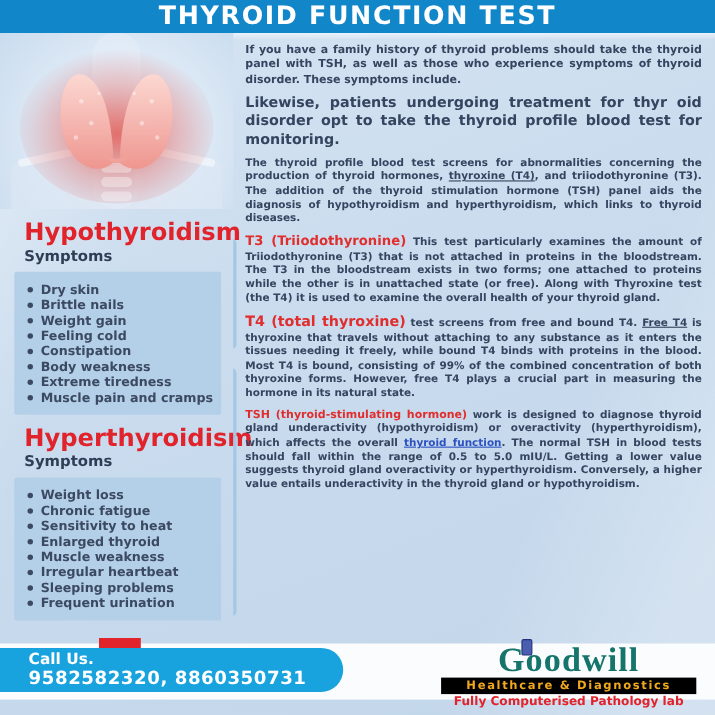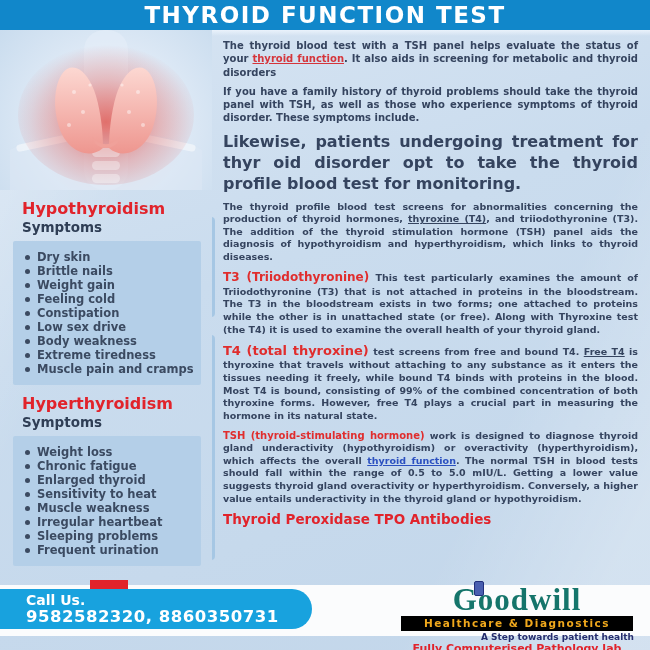--- a/index.html
+++ b/index.html
@@ -14,40 +14,40 @@
   .banner{position:absolute;left:0;top:0;width:650px;height:30px;background:#1187ca;
           display:flex;align-items:center;justify-content:center;}
   .banner h1{margin:0;color:#ffffff;font-size:23px;font-weight:800;letter-spacing:1.5px;}
   .banner-glow{position:absolute;left:0;top:30px;width:650px;height:6px;
           background:linear-gradient(180deg,#eaf2fb,rgba(234,242,251,0));}
   
   .left{position:absolute;left:0;top:30px;width:212px;height:556px;}
   .anatomy{position:relative;width:212px;height:160px;
           background:radial-gradient(circle at 52% 58%,#f3d9dd 0%,#dce8f5 55%,#c9dcee 100%);}
   .anatomy svg{display:block;}
-  .red-head{margin:9px 0 0 22px;color:#e1232b;font-size:16px;font-weight:800;}
+  .red-head{margin:9px 0 0 22px;color:#e1232b;font-size:22px;font-weight:800;text-align:center;}
   .sub-head{margin:1px 0 6px 22px;color:#2f3e55;font-size:13.5px;font-weight:800;}
   ul.symptoms{list-style:none;margin:0 0 0 13px;padding:9px 6px 9px 10px;width:172px;
           background:#b4cfe8;border-radius:2px;}
   ul.symptoms li{display:flex;align-items:baseline;color:#3b4a61;font-size:11.5px;
           font-weight:800;line-height:14px;}
   ul.symptoms .b{width:5px;height:5px;border-radius:50%;background:#3b4a61;
           flex:0 0 5px;margin:0 7px 0 2px;align-self:center;}
   
   .right{position:absolute;left:212px;top:30px;width:438px;height:556px;
          padding:9px 12px 0 11px;box-sizing:border-box;overflow:hidden;}
   .strip{position:absolute;width:9px;border-radius:4px;background:#a6c7e4;}
   .s1{left:-6px;top:187px;height:100px;}
   .s2{left:-6px;top:305px;height:225px;}
   .right p{margin:0 0 6px 0;color:#35445f;font-size:9.5px;font-weight:700;
            line-height:1.33;text-align:justify;}
   p.intro{font-size:10px;}
   .red-lines{margin:4px 0 7px 2px;}
   .red-lines div{color:#c43a40;font-size:12px;font-weight:800;line-height:1.22;}
-  p.likewise{font-size:16px;margin-bottom:6px;}
+  p.likewise{font-size:13px;margin-bottom:6px;}
   .h-t3{color:#e02d2d;font-size:12px;font-weight:800;}
   .h-t4{color:#e02d2d;font-size:13px;font-weight:800;}
   .h-tsh{color:#e02d2d;font-size:10px;font-weight:800;}
   .tpo-head{margin:2px 0 3px 0;color:#e1232b;font-size:13.5px;font-weight:800;}
   .rlink{color:#d5353b;text-decoration:underline;cursor:pointer;}
   .dlink{color:#35445f;text-decoration:underline;cursor:pointer;}
   .blink{color:#2b50c0;text-decoration:underline;cursor:pointer;}
   
   .footer{position:absolute;left:0;top:585px;width:650px;height:51px;background:#fbfcfd;}
   .pill-red{position:absolute;left:90px;top:-5px;width:38px;height:14px;background:#e1232b;}
@@ -134,24 +134,20 @@
           <li>
             <span class="b"></span>
             <span>Feeling cold</span>
           </li>
           <li>
             <span class="b"></span>
             <span>Constipation</span>
           </li>
           <li>
             <span class="b"></span>
-            <span>Low sex drive</span>
-          </li>
-          <li>
-            <span class="b"></span>
             <span>Body weakness</span>
           </li>
           <li>
             <span class="b"></span>
             <span>Extreme tiredness</span>
           </li>
           <li>
             <span class="b"></span>
             <span>Muscle pain and cramps</span>
           </li>
@@ -165,25 +161,25 @@
           <li>
             <span class="b"></span>
             <span>Weight loss</span>
           </li>
           <li>
             <span class="b"></span>
             <span>Chronic fatigue</span>
           </li>
           <li>
             <span class="b"></span>
+            <span>Sensitivity to heat</span>
+          </li>
+          <li>
+            <span class="b"></span>
             <span>Enlarged thyroid</span>
-          </li>
-          <li>
-            <span class="b"></span>
-            <span>Sensitivity to heat</span>
           </li>
           <li>
             <span class="b"></span>
             <span>Muscle weakness</span>
           </li>
           <li>
             <span class="b"></span>
             <span>Irregular heartbeat</span>
           </li>
           <li>
@@ -195,46 +191,43 @@
             <span>Frequent urination</span>
           </li>
         </ul>
     </section>
   </aside>
 
   <main class="right">
     <div class="strip s1"></div>
     <div class="strip s2"></div>
 
-    <p class="intro"><span>The thyroid blood test with a TSH panel helps evaluate the status of your </span><span class="rlink">thyroid function</span><span>. It also aids in screening for metabolic and thyroid disorders</span></p>
 
     <p class="intro">If you have a family history of thyroid problems should take the thyroid panel with TSH, as well as those who experience symptoms of thyroid disorder. These symptoms include.</p>
 
 
     <p class="likewise">Likewise, patients undergoing treatment for thyr oid disorder opt to take the thyroid profile blood test for monitoring.</p>
 
     <p><span>The thyroid profile blood test screens for abnormalities concerning the production of thyroid hormones, </span><span class="dlink">thyroxine (T4)</span><span>, and triiodothyronine (T3). The addition of the thyroid stimulation hormone (TSH) panel aids the diagnosis of hypothyroidism and hyperthyroidism, which links to thyroid diseases.</span></p>
 
     <p><span class="h-t3">T3 (Triiodothyronine)</span><span> This test particularly examines the amount of Triiodothyronine (T3) that is not attached in proteins in the bloodstream. The T3 in the bloodstream exists in two forms; one attached to proteins while the other is in unattached state (or free). Along with Thyroxine test (the T4) it is used to examine the overall health of your thyroid gland.</span></p>
 
     <p><span class="h-t4">T4 (total thyroxine)</span><span> test screens from free and bound T4. </span><span class="dlink">Free T4</span><span> is thyroxine that travels without attaching to any substance as it enters the tissues needing it freely, while bound T4 binds with proteins in the blood. Most T4 is bound, consisting of 99% of the combined concentration of both thyroxine forms. However, free T4 plays a crucial part in measuring the hormone in its natural state.</span></p>
 
     <p><span class="h-tsh">TSH (thyroid-stimulating hormone)</span><span> work is designed to diagnose thyroid gland underactivity (hypothyroidism) or overactivity (hyperthyroidism), which affects the overall </span><span class="blink">thyroid function</span><span>. The normal TSH in blood tests should fall within the range of 0.5 to 5.0 mIU/L. Getting a lower value suggests thyroid gland overactivity or hyperthyroidism. Conversely, a higher value entails underactivity in the thyroid gland or hypothyroidism.</span></p>
 
-    <h2 class="tpo-head">Thyroid Peroxidase TPO Antibodies</h2>
 
   </main>
 
   <footer class="footer">
     <div class="pill-red"></div>
     <div class="pill">
       <div class="l1">Call Us.</div>
       <div class="l2">9582582320, 8860350731</div>
     </div>
     <div class="logo">
       <span class="brand"><i class="slide"></i>Goodwill</span>
       <div class="navybar">Healthcare &amp; Diagnostics</div>
-      <div class="tag1">A Step towards patient health</div>
       <div class="tag2">Fully Computerised Pathology lab</div>
     </div>
   </footer>
 
 </div>
 
 </body></html>

